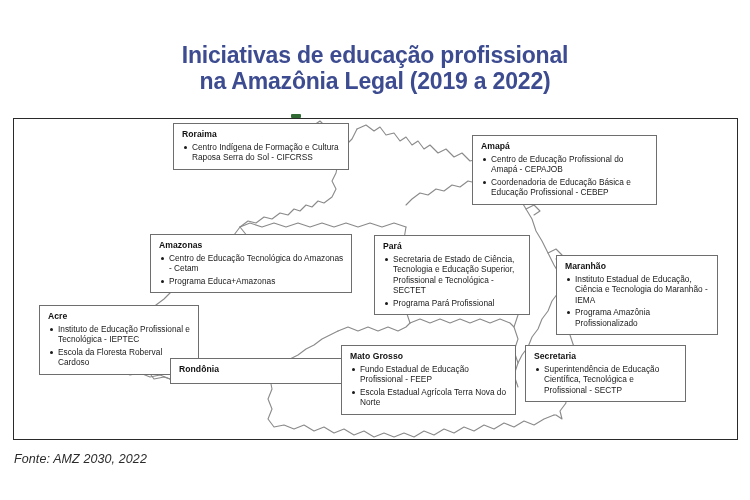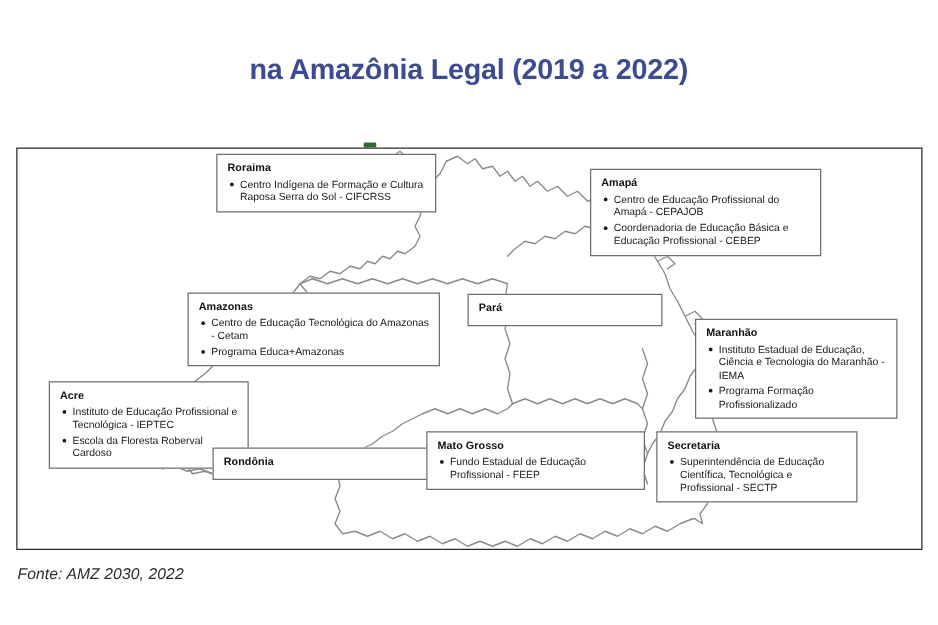--- a/index.html
+++ b/index.html
@@ -131,20 +131,21 @@
     background: #2f6b33;
     border-radius: 1px;
   }
 </style>
 </head>
 <body>
 
 <div id="page">
 
   <div id="title">
+    <span class="tline">Iniciativas de educação profissional</span>
     <span class="tline">na Amazônia Legal (2019 a 2022)</span>
   </div>
 
   <div id="figure-frame">
 
     <div id="map-layer">
       <svg width="723" height="320" viewBox="0 0 723 320" xmlns="http://www.w3.org/2000/svg">
         <g fill="none" stroke="#8a8a8a" stroke-width="1.1" stroke-linejoin="round" stroke-linecap="round">
 
           <path d="M343 10 L352 6 L360 12 L366 8 L372 16 L380 14 L386 22 L392 18 L398 26
@@ -232,46 +233,51 @@
     <div class="state-box" id="box-amazonas">
       <div class="state-name">Amazonas</div>
       <ul class="state-list">
         <li>Centro de Educação Tecnológica do Amazonas - Cetam</li>
         <li>Programa Educa+Amazonas</li>
       </ul>
     </div>
 
     <div class="state-box" id="box-para">
       <div class="state-name">Pará</div>
+      <ul class="state-list">
+        <li>Secretaria de Estado de Ciência, Tecnologia e Educação Superior, Profissional e Tecnológica - SECTET</li>
+        <li>Programa Pará Profissional</li>
+      </ul>
     </div>
 
     <div class="state-box" id="box-maranhao">
       <div class="state-name">Maranhão</div>
       <ul class="state-list">
         <li>Instituto Estadual de Educação, Ciência e Tecnologia do Maranhão - IEMA</li>
-        <li>Programa Formação Profissionalizado</li>
+        <li>Programa Amazônia Profissionalizado</li>
       </ul>
     </div>
 
     <div class="state-box" id="box-acre">
       <div class="state-name">Acre</div>
       <ul class="state-list">
         <li>Instituto de Educação Profissional e Tecnológica - IEPTEC</li>
         <li>Escola da Floresta Roberval Cardoso</li>
       </ul>
     </div>
 
     <div class="state-box" id="box-rondonia">
       <div class="state-name">Rondônia</div>
     </div>
 
     <div class="state-box" id="box-matogrosso">
       <div class="state-name">Mato Grosso</div>
       <ul class="state-list">
         <li>Fundo Estadual de Educação Profissional - FEEP</li>
+        <li>Escola Estadual Agrícola Terra Nova do Norte</li>
       </ul>
     </div>
 
     <div class="state-box" id="box-tocantins">
       <div class="state-name">Secretaria</div>
       <ul class="state-list">
         <li>Superintendência de Educação Científica, Tecnológica e Profissional - SECTP</li>
       </ul>
     </div>
 

